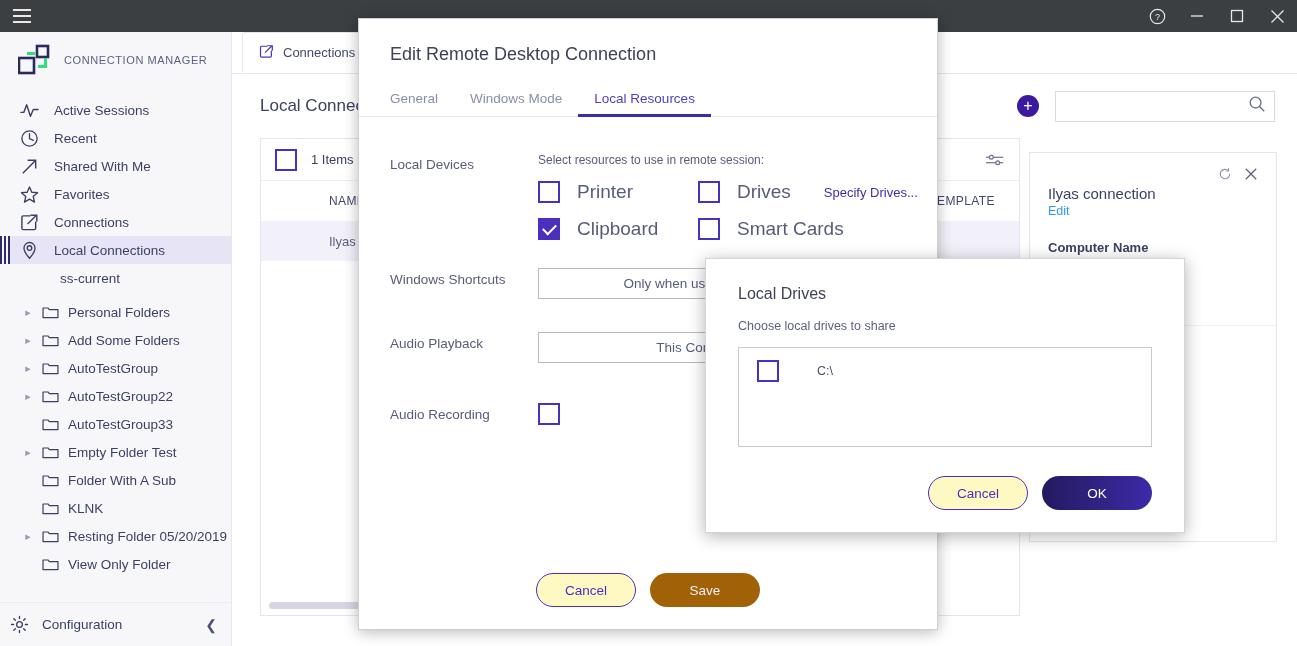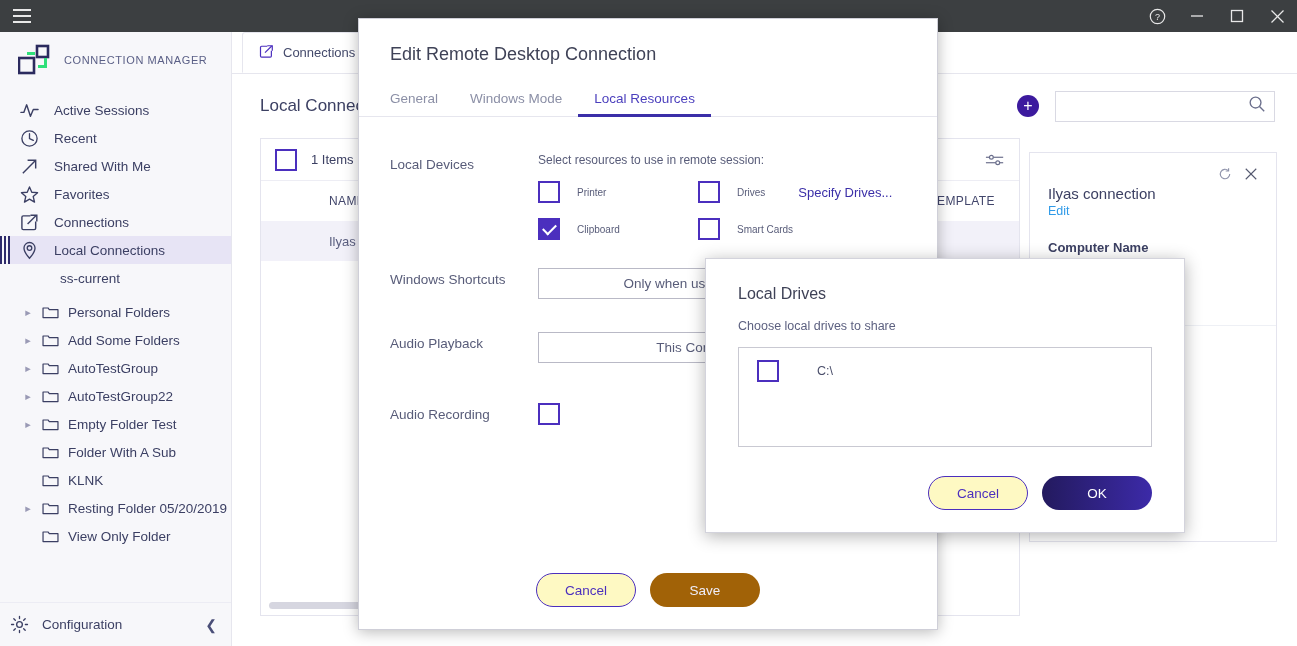--- a/index.html
+++ b/index.html
@@ -138,21 +138,21 @@
   .row { display: flex; margin-bottom: 12px; }
   .row-label { width: 148px; font-size: 13.5px; color: #585c79; padding-top: 4px; }
   .helper { font-size: 12px; color: #585c79; margin-bottom: 14px; }
 
   .cb { width: 22px; height: 22px; border: 2px solid #4b2fbe; background: #fff;
         display: inline-flex; align-items: center; justify-content: center; cursor: pointer; flex:none; }
   .cb.checked { background: #4b2fbe; }
   .cb.checked::after { content:""; width: 11px; height: 6px; border-left: 2px solid #fff;
         border-bottom: 2px solid #fff; transform: rotate(-45deg); margin-top:-3px; }
   .cb-row { display:flex; align-items:center; gap: 17px; }
-  .cb-label { font-size: 10px; color: #585c79; }
+  .cb-label { font-size: 19px; color: #585c79; }
   .grid2 { display: grid; grid-template-columns: 160px auto; row-gap: 15px; align-items:center; }
   .link { font-size: 13px; color: #3b2fa8; cursor: pointer; margin-left: 16px; }
 
   .select {
     width: 325px; height: 31px; border: 1px solid #b9b9c6; background: #fff;
     display: flex; align-items: center; justify-content: center;
     font-size: 13.5px; color: #585c79; cursor: pointer;
   }
   .modal-foot {
     position: absolute; left: 0; right: 0; bottom: 0; height: 78px;
@@ -318,20 +318,29 @@
         <span class="tree-label">AutoTestGroup</span>
       </div>
       <div class="tree-item">
         <span class="tree-caret">▸</span>
         <span class="tree-folder">
             <svg width="17" height="14" viewBox="0 0 18 15">
               <path d="M1 3.2h5.3l1.4 1.8H17v8.5H1z" fill="none" stroke="#3b3f63" stroke-width="1.3" stroke-linejoin="round"></path>
             </svg>
           </span>
         <span class="tree-label">AutoTestGroup22</span>
+      </div>
+      <div class="tree-item">
+        <span class="tree-caret empty">▸</span>
+        <span class="tree-folder">
+            <svg width="17" height="14" viewBox="0 0 18 15">
+              <path d="M1 3.2h5.3l1.4 1.8H17v8.5H1z" fill="none" stroke="#3b3f63" stroke-width="1.3" stroke-linejoin="round"></path>
+            </svg>
+          </span>
+        <span class="tree-label">AutoTestGroup33</span>
       </div>
       <div class="tree-item">
         <span class="tree-caret">▸</span>
         <span class="tree-folder">
             <svg width="17" height="14" viewBox="0 0 18 15">
               <path d="M1 3.2h5.3l1.4 1.8H17v8.5H1z" fill="none" stroke="#3b3f63" stroke-width="1.3" stroke-linejoin="round"></path>
             </svg>
           </span>
         <span class="tree-label">Empty Folder Test</span>
       </div>

